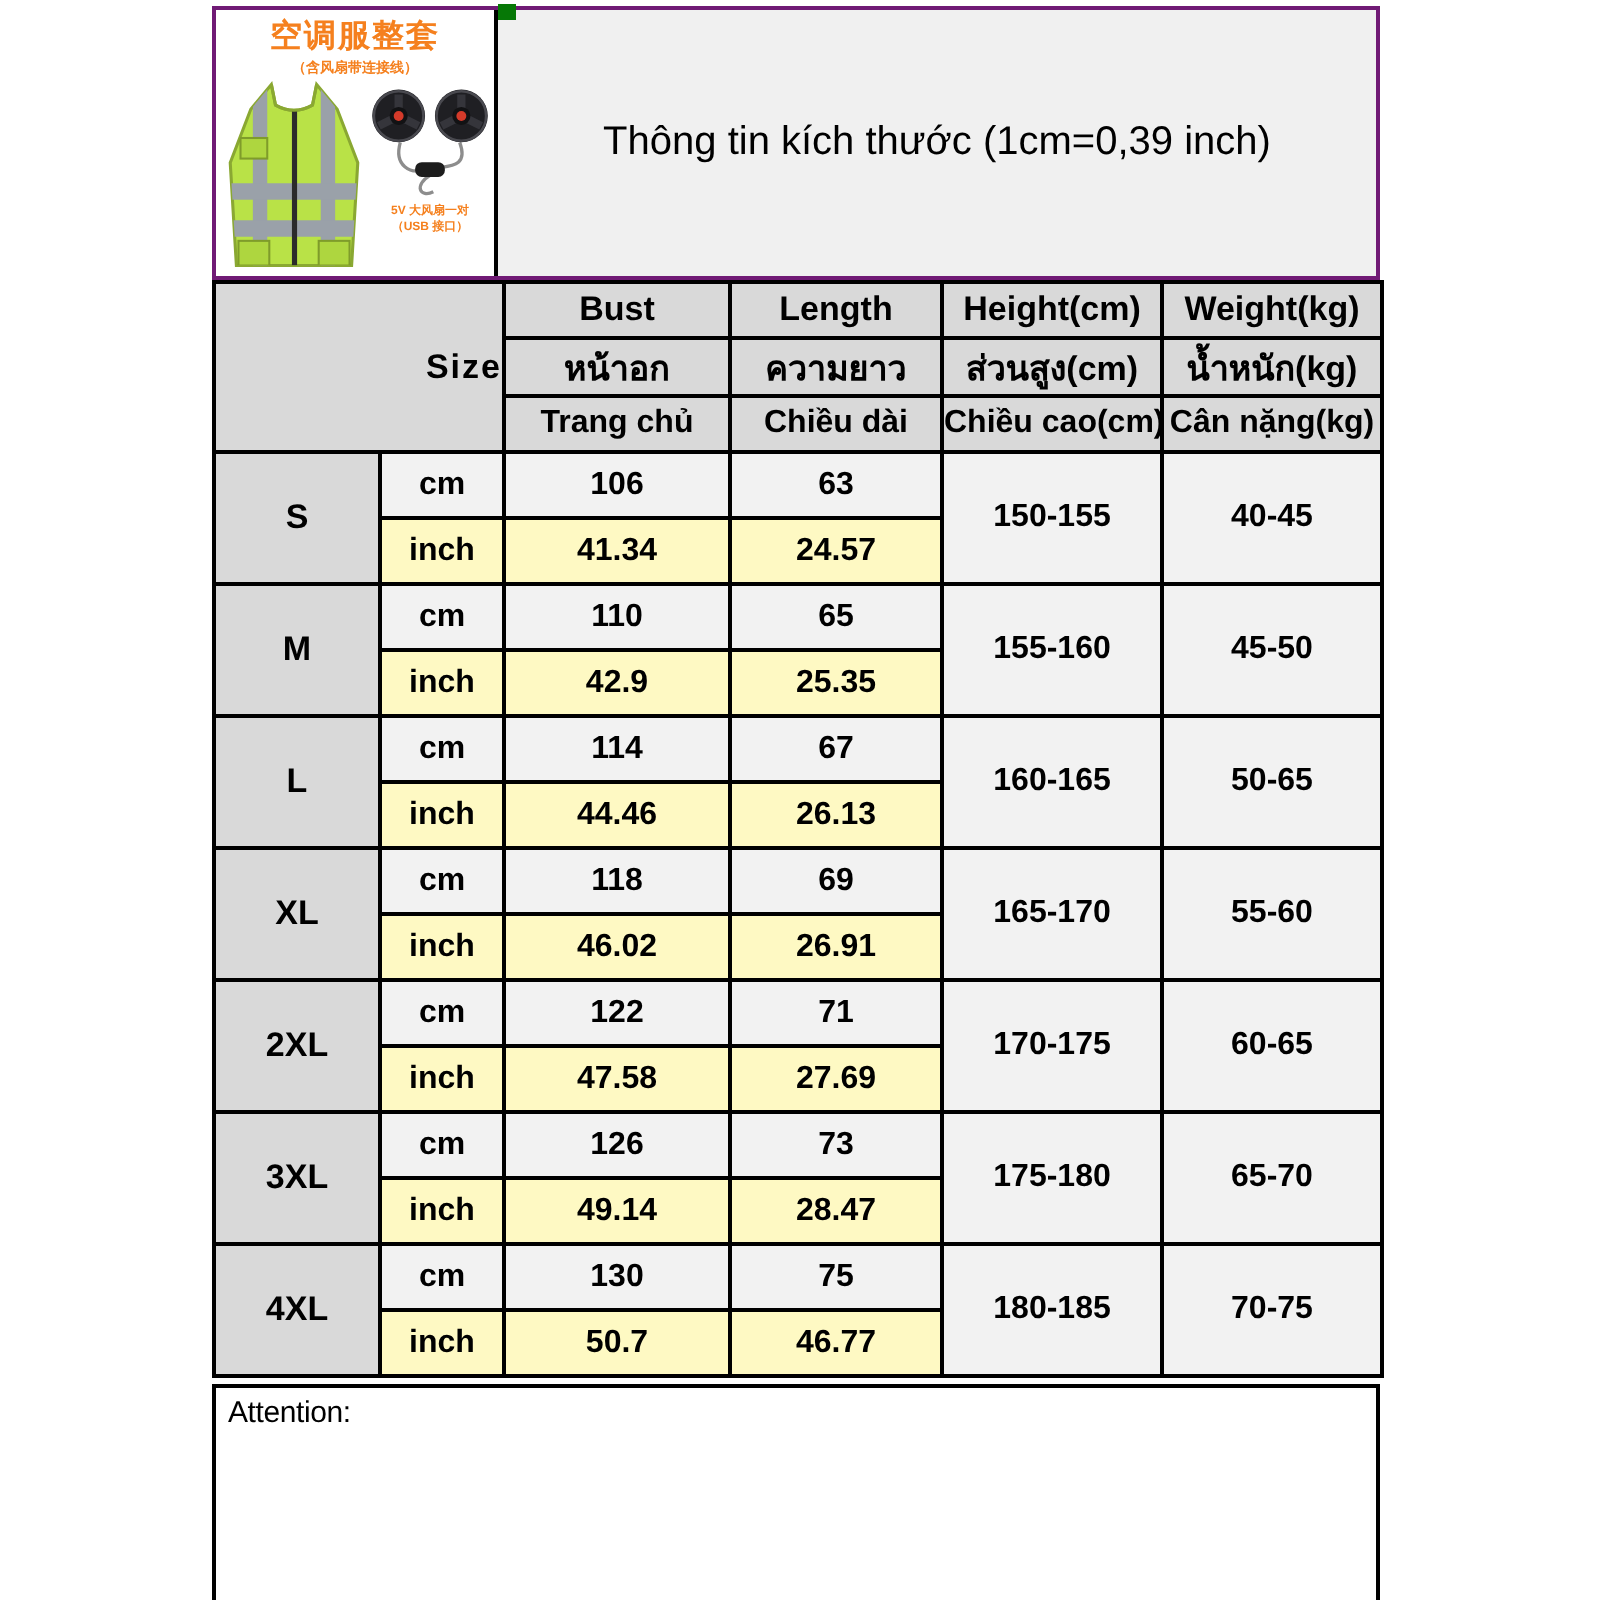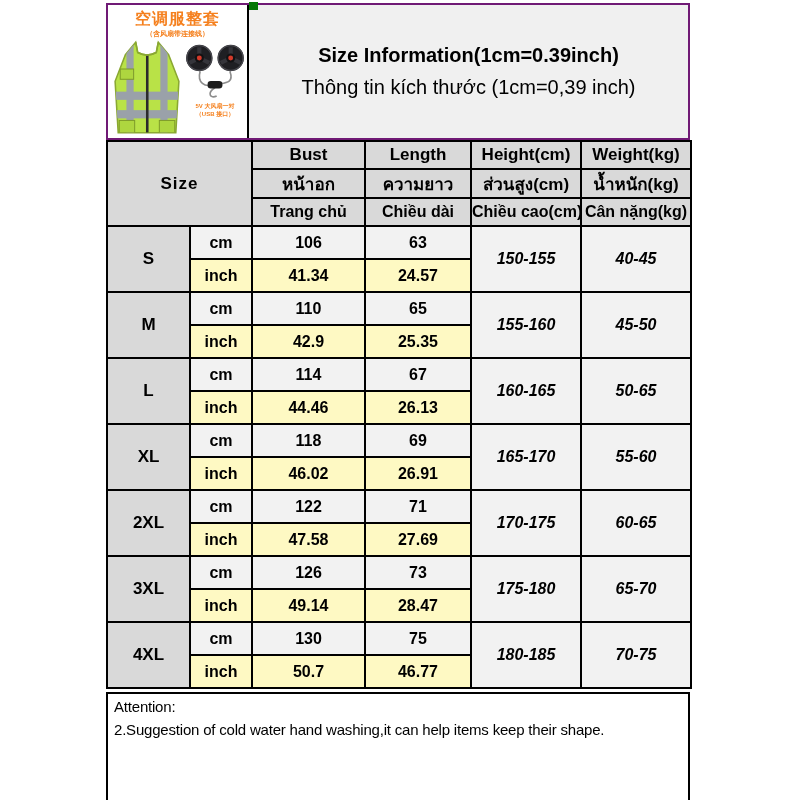--- a/index.html
+++ b/index.html
@@ -47,27 +47,27 @@
   table.size-table{
     width:584px;border-collapse:collapse;table-layout:fixed;
     border:2px solid #000;margin-top:0;
   }
   .size-table th,.size-table td{
     border:2px solid #000;padding:0;text-align:center;vertical-align:middle;
     font-weight:700;overflow:hidden;white-space:nowrap;
   }
   .size-table thead th{background:#d9d9d9;height:26px;font-size:17px;margin-top:40px;}
   .size-table thead tr.vi-row th{font-size:16px;}
-  th.size-big{background:#d9d9d9;font-size:30px;letter-spacing:1px;}
+  th.size-big{background:#d9d9d9;font-size:30px;letter-spacing:1px;text-align:right;}
   .size-table tbody td{height:31px;font-size:16px;background:#fff;}
   .size-table tbody td.size-label{background:#d9d9d9;font-size:17px;}
   .size-table tbody tr.cm-row td{border-top-width:2px;background:#f2f2f2;}
   .size-table tbody tr.cm-row td.size-label{background:#d9d9d9;}
   .size-table tbody tr.inch-row td{border-top-width:1px;background:#fef9c3;}
-  .size-table tbody td.merged{background:#f2f2f2;font-style:italic;}
+  .size-table tbody td.merged{background:#f2f2f2;}
 
   
   .attention-box{
     margin-top:3px;border:2px solid #000;box-sizing:border-box;height:127px;
     padding:2px 6px 0 6px;background:#fff;
     font-size:15px;letter-spacing:-0.2px;line-height:1.5;font-weight:400;
   }
 </style>
 </head>
 <body>
@@ -125,21 +125,20 @@
       </div>
       <div class="fan-caption">
         <div>5V 大风扇一对</div>
         <div>（USB 接口）</div>
       </div>
     </div>
 
     <div class="green-mark"></div>
 
     <div class="title-panel">
-      <div class="title-en">Size Information(1cm=0.39inch)</div>
       <div class="title-vi">Thông tin kích thước (1cm=0,39 inch)</div>
     </div>
   </div>
 
   <table class="size-table">
     <colgroup>
       <col style="width:83px">
         <col style="width:62px">
         <col style="width:113px">
       <col style="width:106px">
@@ -257,16 +256,15 @@
         <tr class="inch-row">
           <td>inch</td>
           <td>50.7</td>
           <td>46.77</td>
         </tr>
       </tbody>
   </table>
 
   <div class="attention-box">
     <div>Attention:</div>
-    <div>2.Suggestion of cold water hand washing,it can help items keep their shape.</div>
   </div>
 
 </div>
 
 </body></html>

